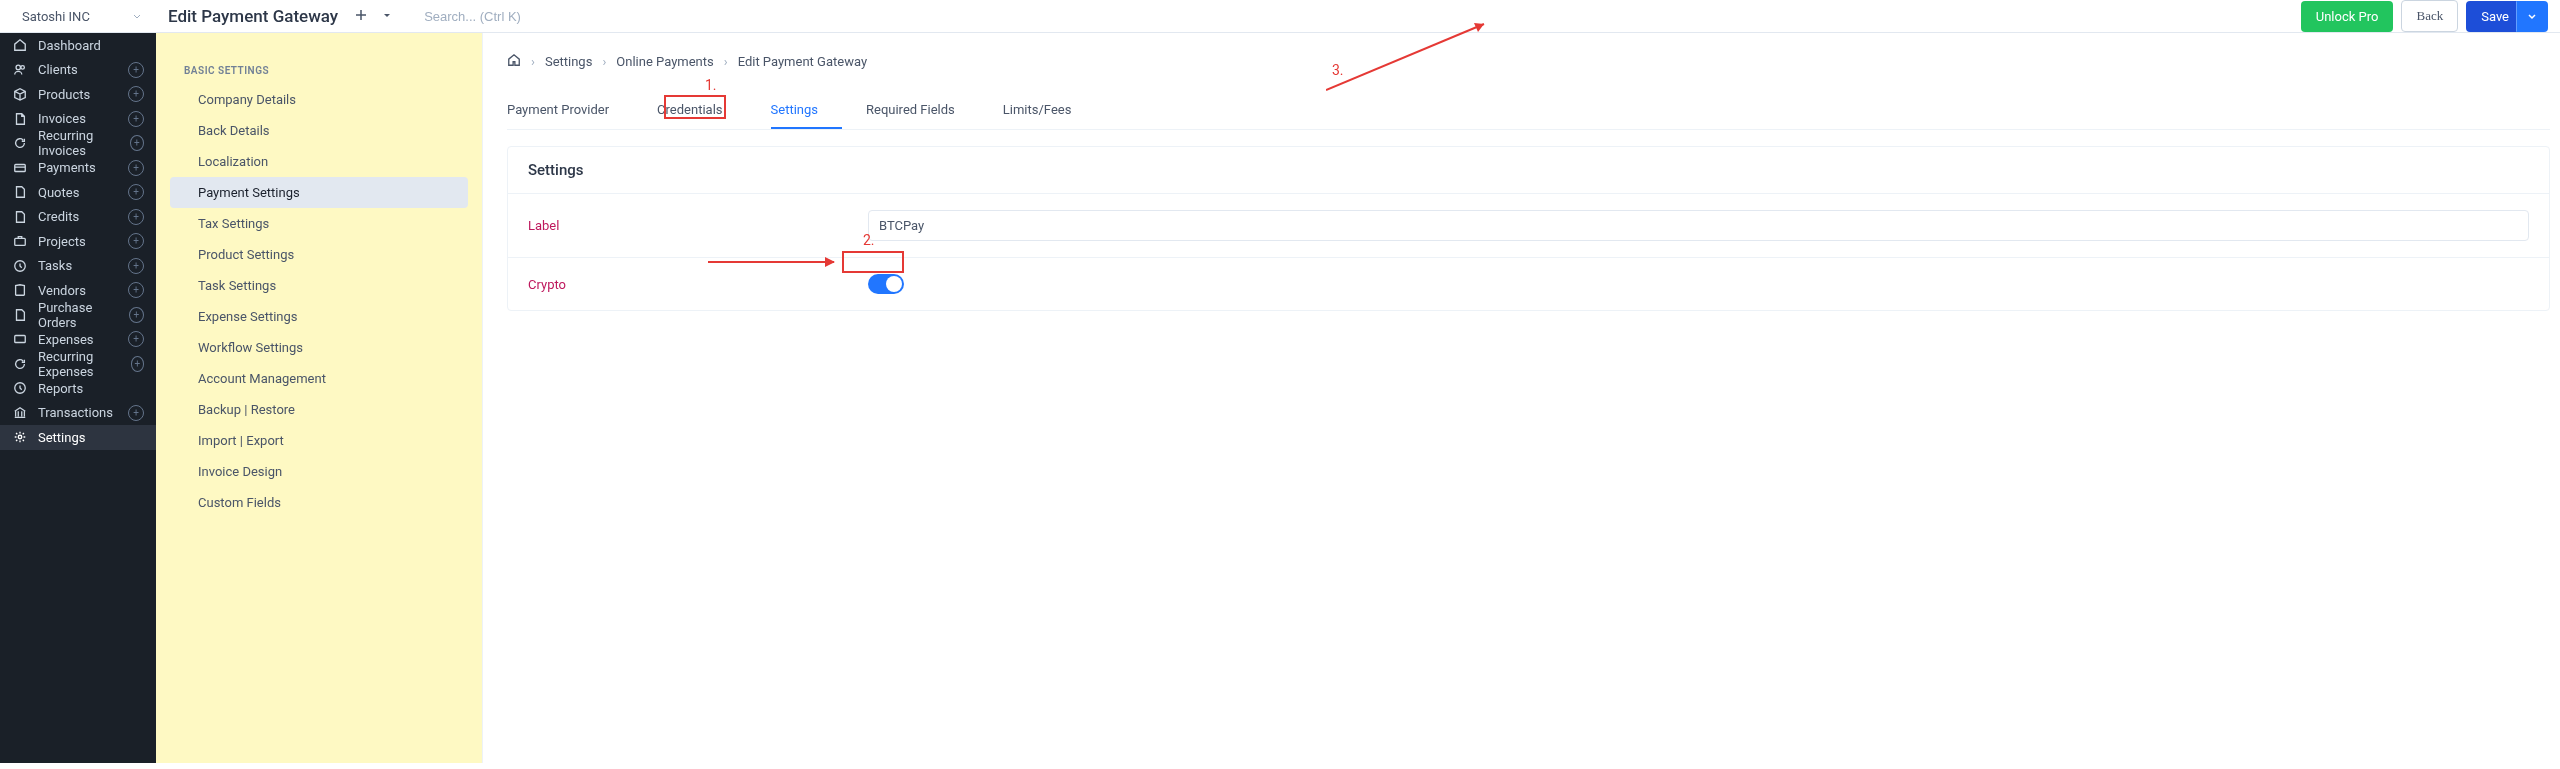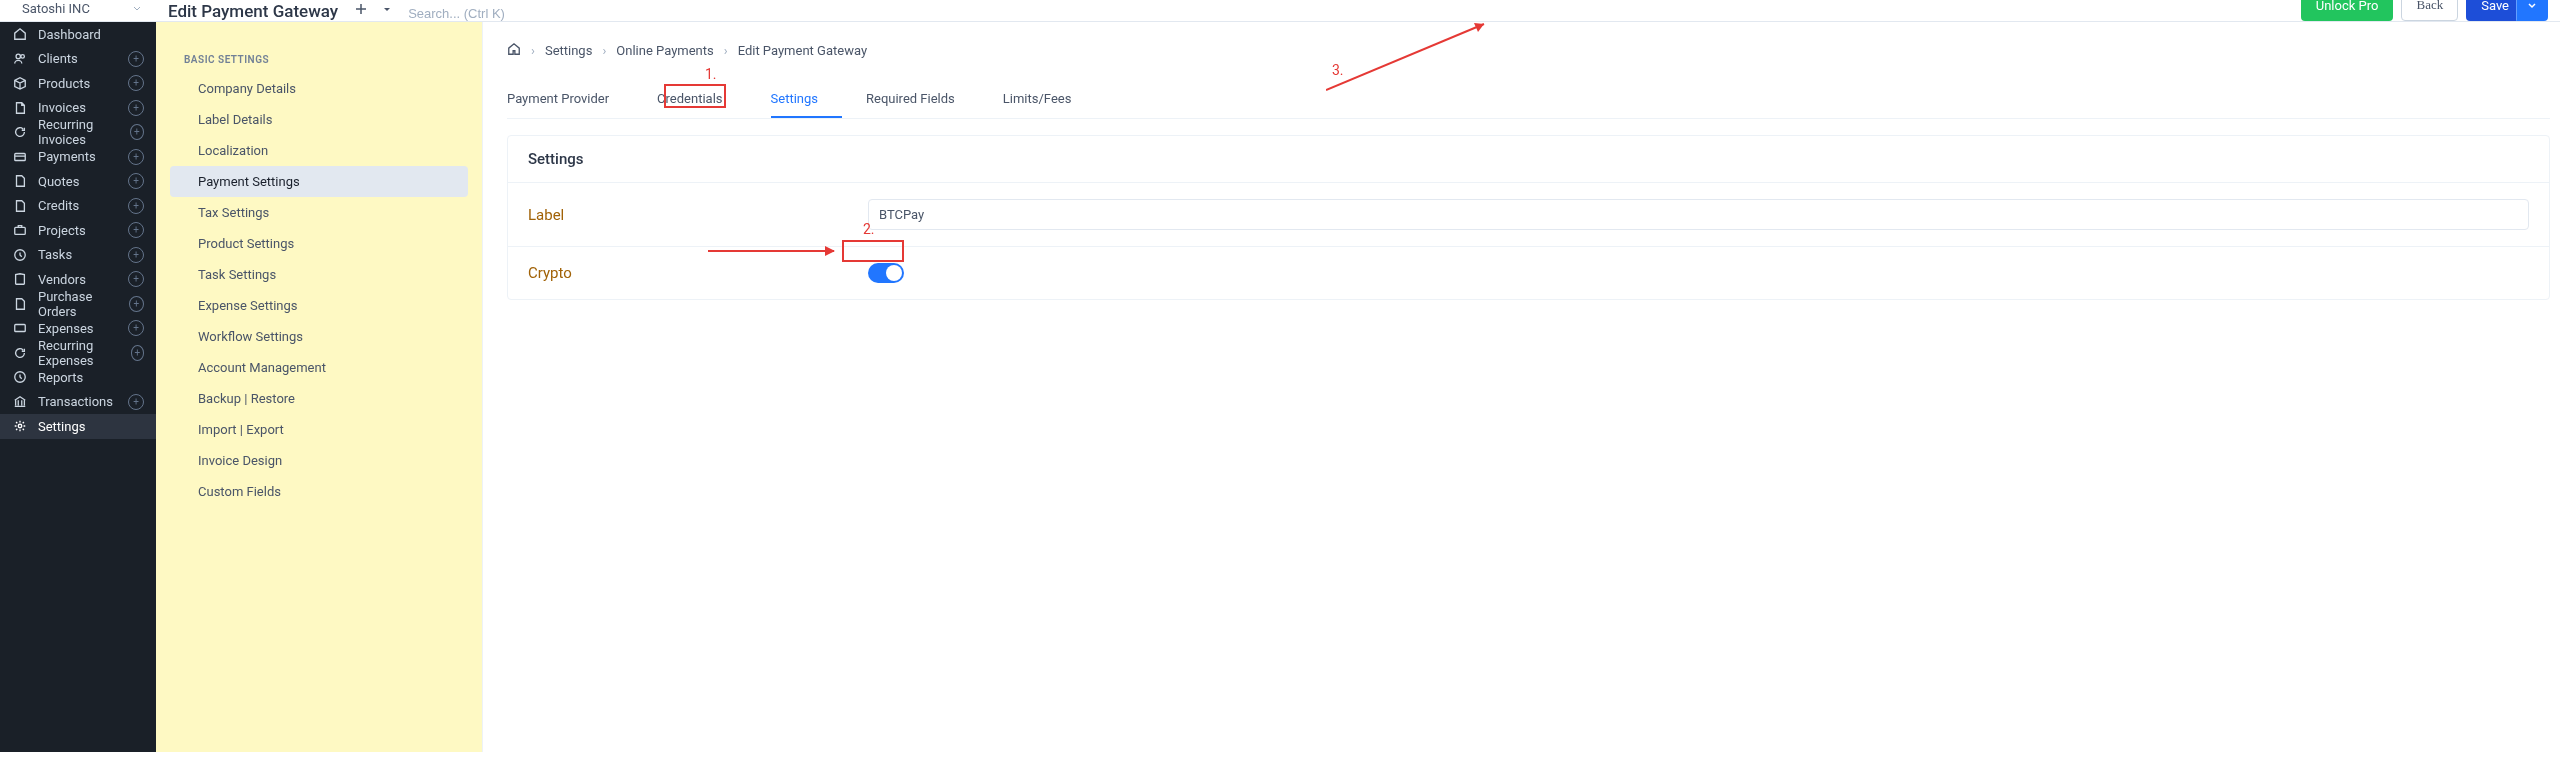--- a/index.html
+++ b/index.html
@@ -1,25 +1,25 @@
 <!DOCTYPE html>
 <html><head>
   <meta charset="utf-8">
   <style>
     * { box-sizing: border-box; margin: 0; padding: 0; }
     body { font-family: -apple-system, BlinkMacSystemFont, "Segoe UI", Roboto, sans-serif; font-size: 13px; color: #1a202c; background: #fff; }
     
     
-    .topbar { height: 22px; border-bottom: 1px solid #e2e8f0; display: flex; align-items: flex-end; padding: 0 12px; }
+    .topbar { height: 33px; border-bottom: 1px solid #e2e8f0; display: flex; align-items: center; padding: 0 12px; }
     .company-select { display: flex; align-items: center; gap: 8px; padding: 5px 10px; width: 140px; font-size: 13px; color: #4a5568; cursor: pointer; }
     .company-select .chev { margin-left: auto; color: #a0aec0; }
     .page-title { font-size: 17px; font-weight: 500; color: #2d3748; margin-left: 16px; }
     .title-actions { display: flex; gap: 6px; margin-left: 12px; color: #4a5568; }
     .title-actions span { cursor: pointer; padding: 2px 4px; }
-    .search-wrap { margin-left: 12px; flex: 0 0 auto; }
+    .search-wrap { margin-left: 28px; flex: 0 0 auto; }
     .search-input { border: none; outline: none; font-size: 13px; color: #718096; width: 200px; }
     .search-input::placeholder { color: #a0aec0; }
     .topbar-right { margin-left: auto; display: flex; gap: 8px; align-items: center; }
     .btn { border: 1px solid transparent; border-radius: 4px; padding: 7px 14px; font-size: 13px; cursor: pointer; font-family: inherit; }
     .btn-green { background: #22c55e; color: #fff; }
     .btn-outline { background: #fff; border-color: #cbd5e0; color: #4a5568; font-family: Liberation Serif, serif; }
     .btn-blue { background: #1d4ed8; color: #fff; }
     .btn-blue-caret { background: #2176ff; color: #fff; padding: 7px 10px; border-left: 1px solid rgba(255,255,255,.3); border-radius: 0 4px 4px 0; margin-left: -8px; }
     .save-group { display: flex; }
     .save-group .btn-blue { border-radius: 4px 0 0 4px; }
@@ -50,21 +50,21 @@
     .breadcrumb .sep { color: #a0aec0; }
     
     .tabs { display: flex; gap: 0; margin-top: 22px; border-bottom: 1px solid #edf2f7; }
     .tab { padding: 10px 24px 10px 0; margin-right: 24px; font-size: 13px; color: #4a5568; cursor: pointer; border-bottom: 2px solid transparent; }
     .tab.active { color: #2176ff; border-bottom-color: #2176ff; }
     
     .card { border: 1px solid #edf2f7; border-radius: 4px; margin-top: 16px; background: #fff; }
     .card-header { padding: 14px 20px; border-bottom: 1px solid #edf2f7; font-size: 15px; font-weight: 500; color: #2d3748; }
     .form-row { display: flex; align-items: center; padding: 16px 20px; border-bottom: 1px solid #edf2f7; }
     .form-row:last-child { border-bottom: none; }
-    .form-label { width: 340px; font-size: 15px; color: #a16207; }
+    .form-label { width: 340px; font-size: 13px; color: #be185d; }
     .form-control { flex: 1; }
     .text-input { width: 100%; padding: 7px 10px; border: 1px solid #e2e8f0; border-radius: 4px; font-size: 13px; color: #4a5568; font-family: inherit; }
     
     
     .toggle { width: 36px; height: 20px; background: #2176ff; border-radius: 10px; position: relative; cursor: pointer; }
     .toggle::after { content: ""; position: absolute; width: 16px; height: 16px; background: #fff; border-radius: 50%; top: 2px; right: 2px; }
     
     
     .anno-box { position: absolute; border: 2px solid #e53935; pointer-events: none; }
     .anno-text { position: absolute; color: #e53935; font-size: 14px; pointer-events: none; }
@@ -272,21 +272,21 @@
             <path d="M8 2v2M8 12v2M2 8h2M12 8h2M3.5 3.5l1.4 1.4M11.1 11.1l1.4 1.4M3.5 12.5l1.4-1.4M11.1 4.9l1.4-1.4"></path>
           </svg>
         </span>
       <span>Settings</span>
     </div>
   </div>
 
   <div class="sub-sidebar">
     <div class="sub-section-title">BASIC SETTINGS</div>
     <div class="sub-item">Company Details</div>
-    <div class="sub-item">Label Details</div>
+    <div class="sub-item">Back Details</div>
     <div class="sub-item">Localization</div>
     <div class="sub-item active">Payment Settings</div>
     <div class="sub-item">Tax Settings</div>
     <div class="sub-item">Product Settings</div>
     <div class="sub-item">Task Settings</div>
     <div class="sub-item">Expense Settings</div>
     <div class="sub-item">Workflow Settings</div>
     <div class="sub-item">Account Management</div>
     <div class="sub-item">Backup | Restore</div>
     <div class="sub-item">Import | Export</div>

